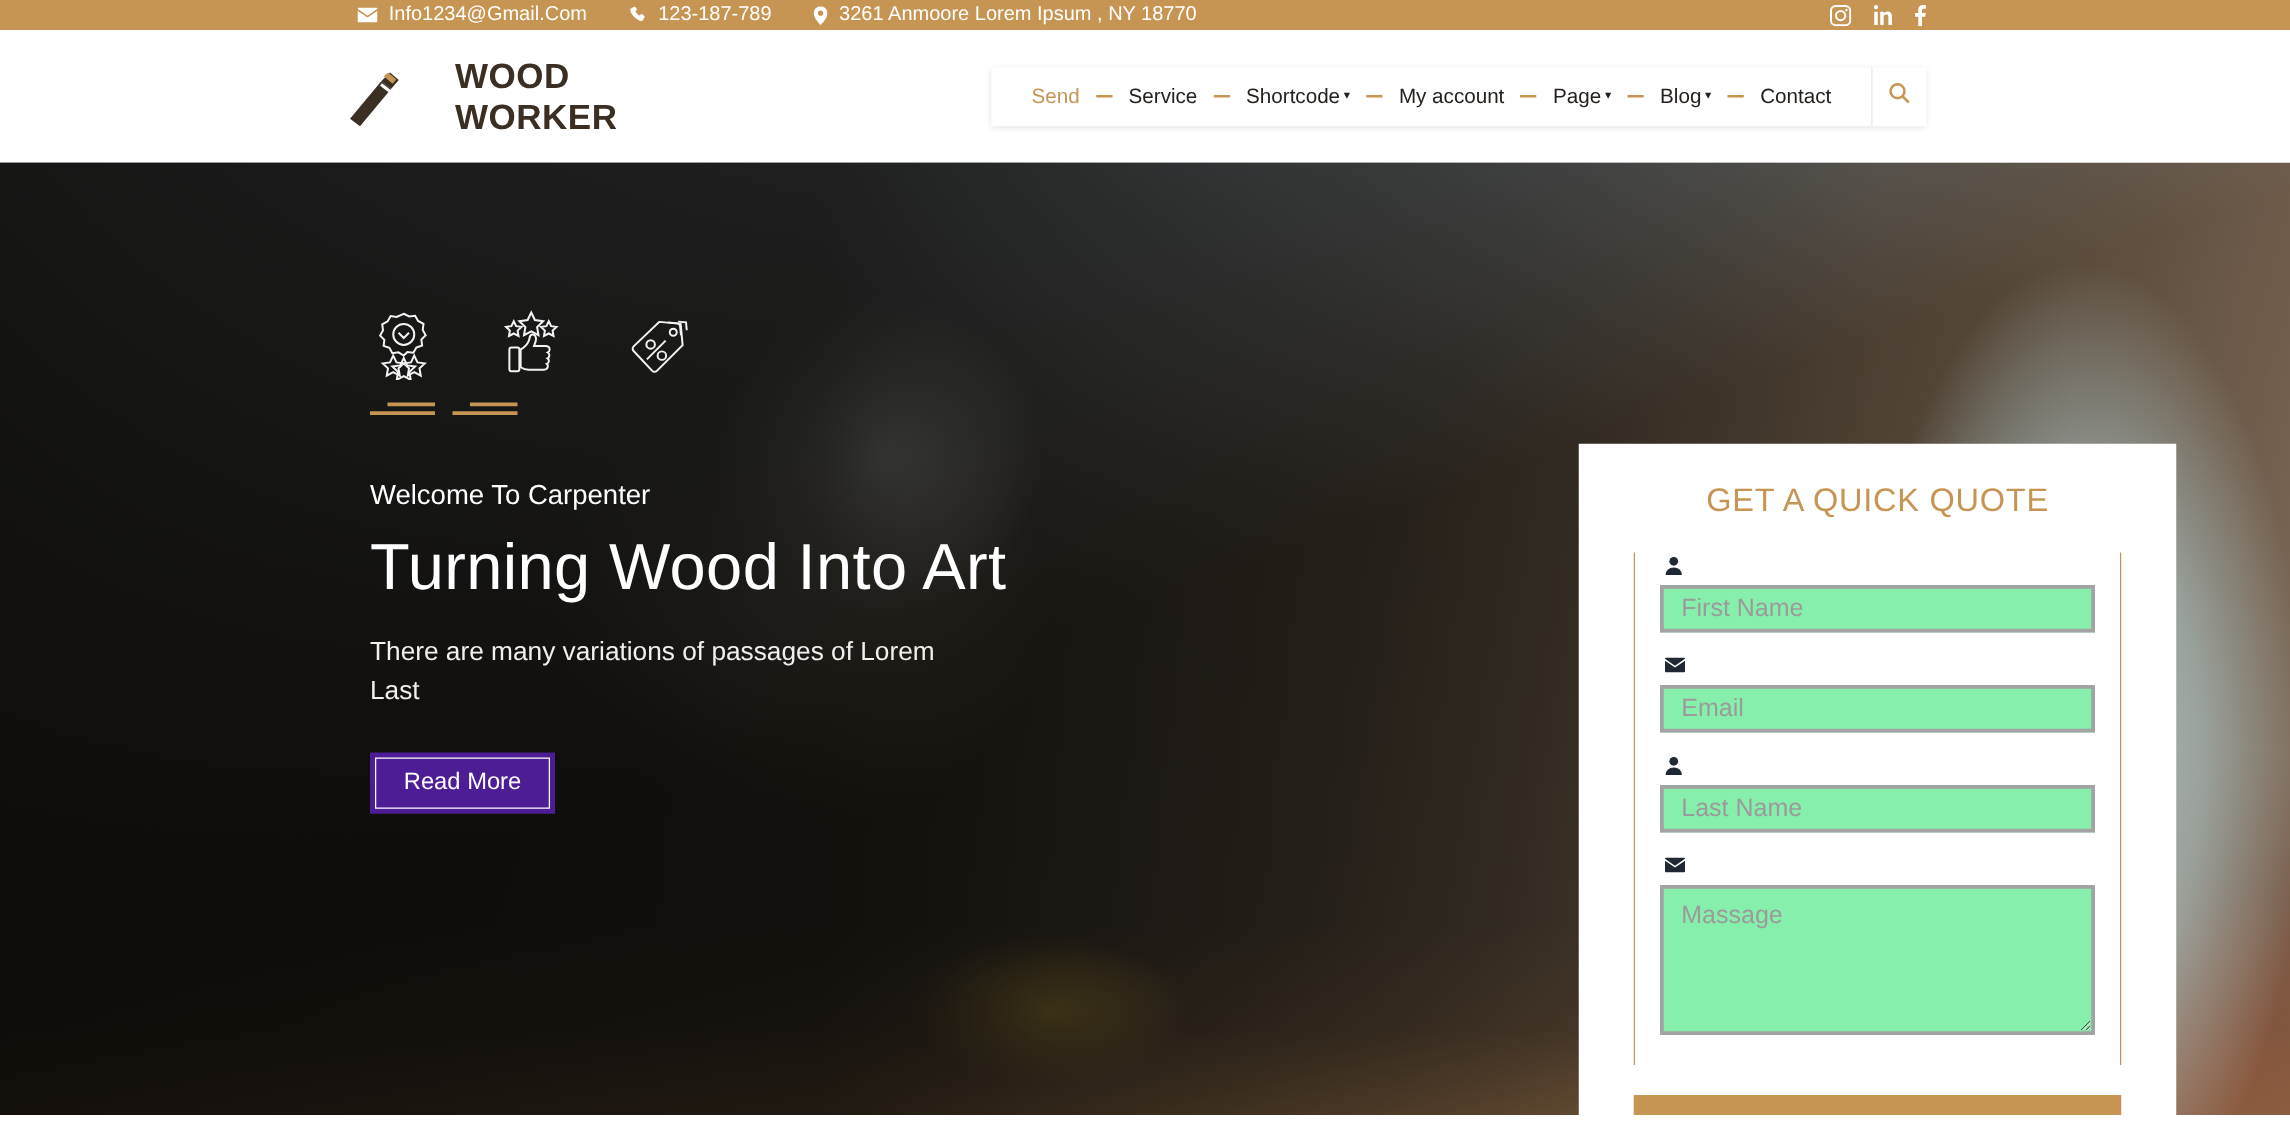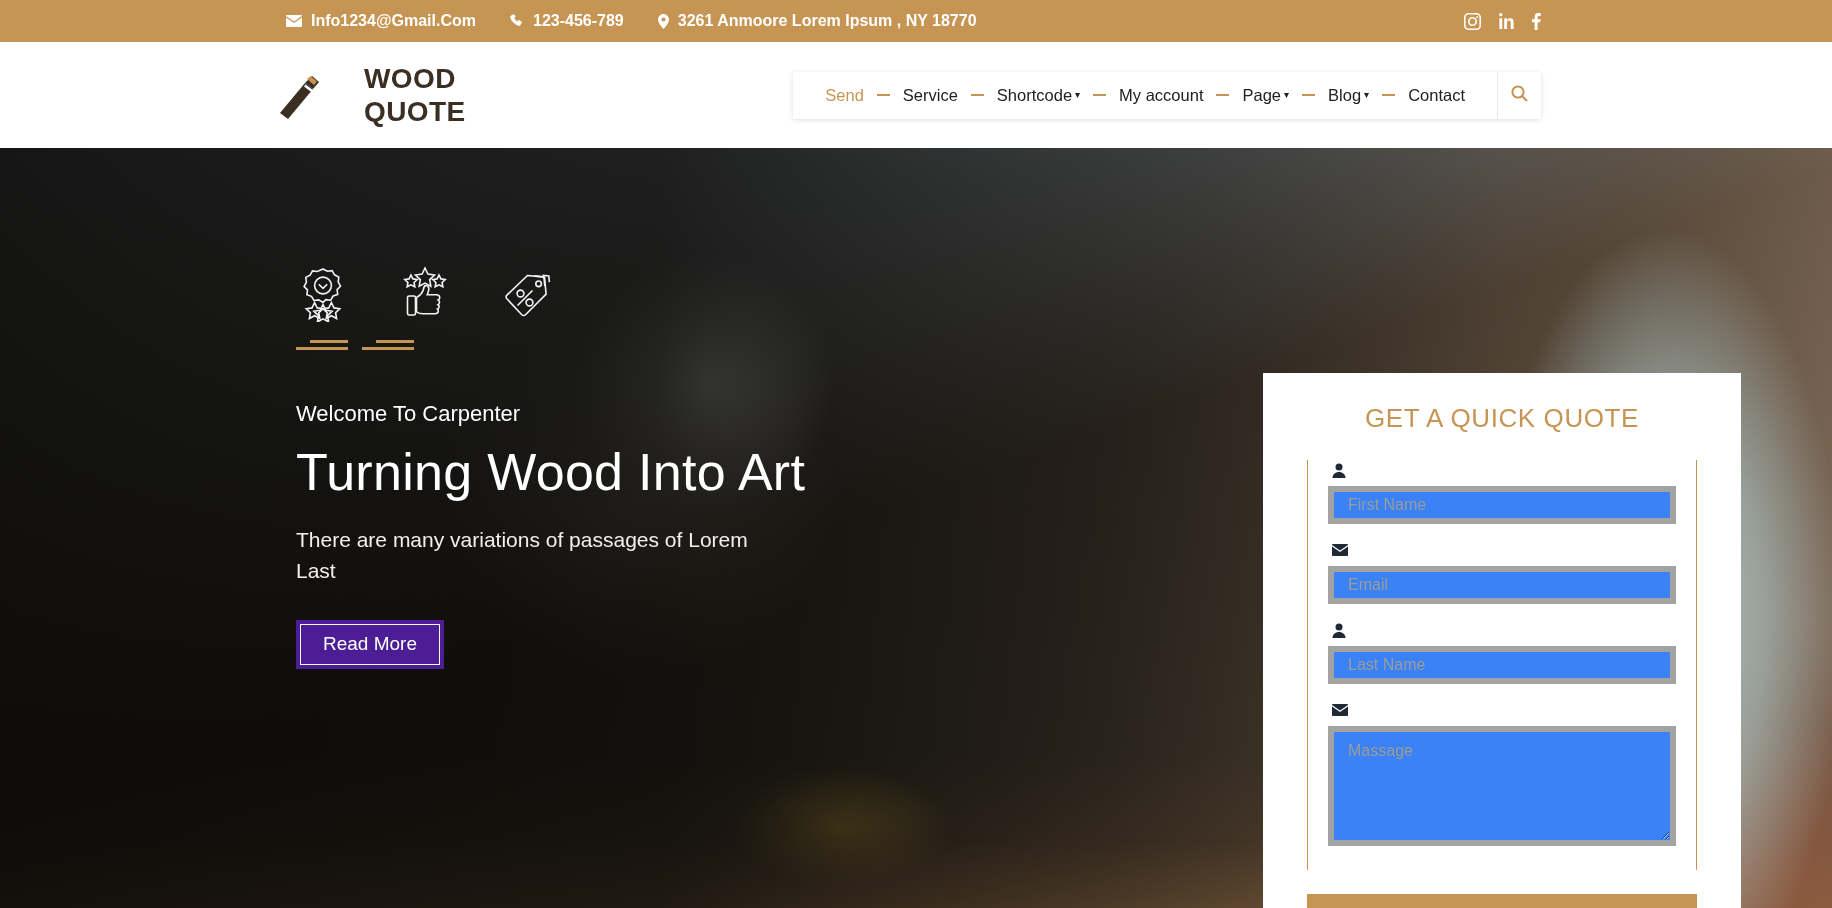--- a/index.html
+++ b/index.html
@@ -5,26 +5,25 @@
   * { box-sizing: border-box; margin: 0; padding: 0; }
   html, body {
     width: 1832px; height: 908px;
     overflow: hidden;
     font-family: "Liberation Sans", sans-serif;
     background: #fff;
   }
 
   
   .topbar {
-    height: 42px;
+    height: 24px;
     background: #c69553;
     display: flex;
     align-items: center;
     position: relative;
-    font-weight: bold;
   }
   .topbar-contacts {
     display: flex;
     align-items: center;
     gap: 34px;
     margin-left: 286px;
   }
   .contact-item {
     display: flex;
     align-items: center;
@@ -248,27 +247,27 @@
     height: 20px;
     display: flex;
     align-items: center;
     margin-bottom: 6px;
     padding-left: 4px;
   }
   .field-icon svg { fill: #1f2833; display: block; }
   .field input,
   .field textarea {
     width: 100%;
-    border: 6px solid #a3a3a3;
+    border: 3px solid #a3a3a3;
     font-family: "Liberation Sans", sans-serif;
-    font-size: 16px;
+    font-size: 20px;
     color: #333;
     padding: 10px 14px;
     outline: none;
-    background: #3b82f6;
+    background: #86efac;
   }
   .field input { height: 38px; }
   .field textarea {
     height: 120px;
     resize: vertical;
     display: block;
   }
   .field input::placeholder,
   .field textarea::placeholder { color: #9b9b9b; }
   .send-btn {
@@ -296,21 +295,21 @@
           </svg>
       </span>
       <span>Info1234@Gmail.Com</span>
     </div>
     <div class="contact-item">
       <span>
         <svg width="14" height="14" viewBox="0 0 14 14">
             <path d="M3.2.4 1.1 1.6C.3 2 0 2.9.3 3.8c1 3.2 4.7 6.9 7.9 7.9.9.3 1.8 0 2.2-.8l1.2-2.1c.2-.4.1-1-.3-1.2L9.6 6.2c-.4-.2-.9-.1-1.2.3l-.7.9C6.2 6.6 5.1 5.5 4.2 4l.9-.7c.4-.3.5-.8.3-1.2L4.4.7C4.2.3 3.6.2 3.2.4z"></path>
           </svg>
       </span>
-      <span>123-456-789</span>
+      <span>123-187-789</span>
     </div>
     <div class="contact-item">
       <span>
         <svg width="11" height="15" viewBox="0 0 11 15">
             <path d="M5.5 0C2.5 0 0 2.5 0 5.5 0 9.6 5.5 15 5.5 15S11 9.6 11 5.5C11 2.5 8.5 0 5.5 0zm0 7.6A2.1 2.1 0 1 1 5.5 3.4a2.1 2.1 0 0 1 0 4.2z"></path>
           </svg>
       </span>
       <span>3261 Anmoore Lorem Ipsum , NY 18770</span>
     </div>
   </div>
@@ -336,21 +335,21 @@
 <div class="header">
   <div class="logo">
     <svg class="logo-mark" viewBox="0 0 62 62">
       <path d="M8 47 L33 17 L41 23 L16 53 Z" fill="#3b2e23"></path>
       <path d="M33 17 L41 23 L47 16 L40 10 Z" fill="#3b2e23"></path>
       <path d="M35 13 L42 19 L45 15.5 L38.5 10 Z" fill="#c69553"></path>
       <path d="M33.5 18.5 L41.5 24.5 L40 26.5 L32 20.5 Z" fill="#ffffff"></path>
     </svg>
     <div class="logo-text">
       <div>WOOD</div>
-      <div>QUOTE</div>
+      <div>WORKER</div>
     </div>
   </div>
 
   <div class="nav-wrap">
     <div class="nav" id="nav">
         <span class="nav-item active">
           <span>Send</span>
         </span>
         <span class="nav-sep"></span>
         <span class="nav-item">

